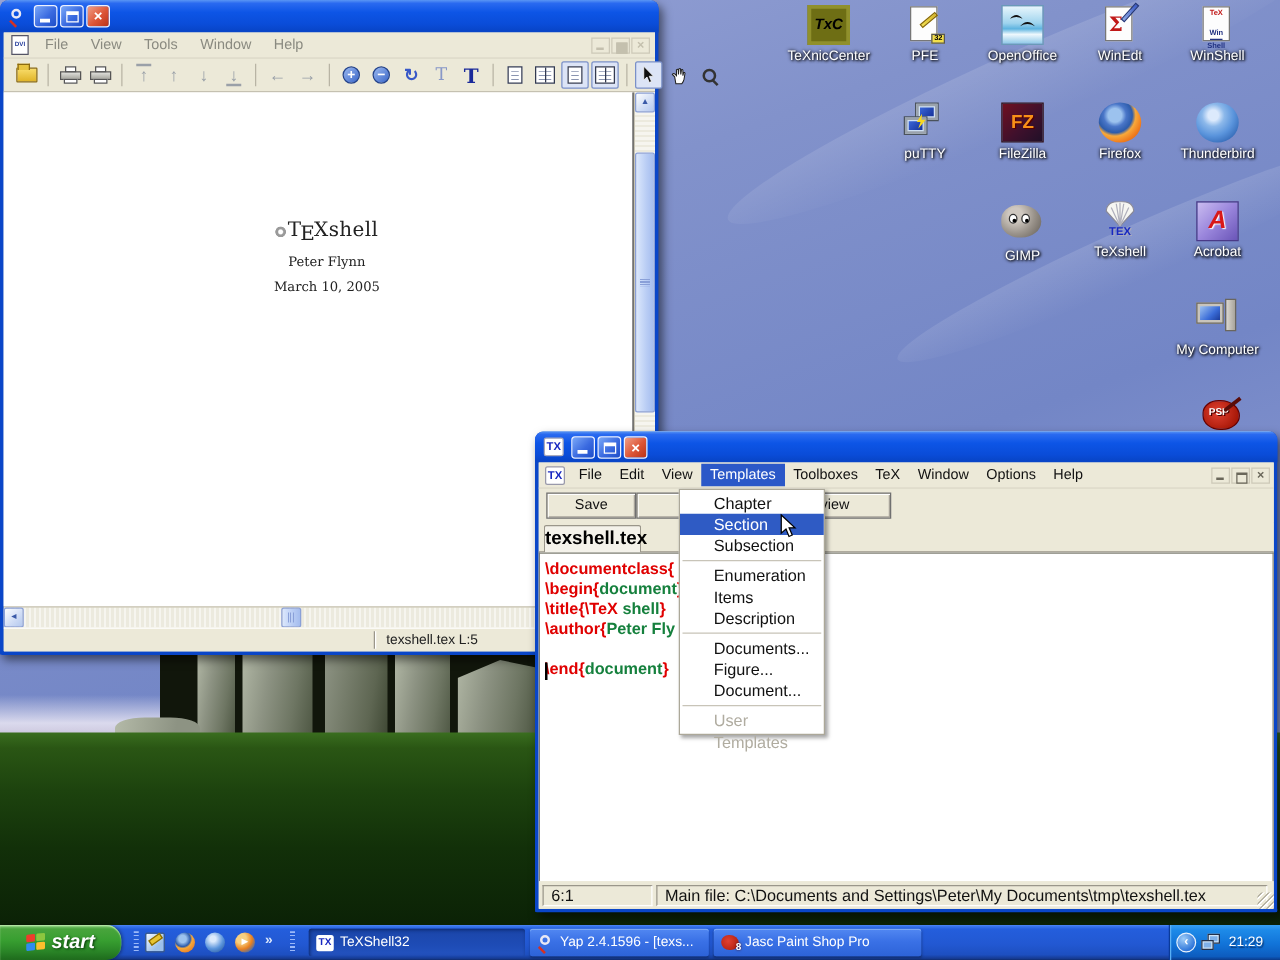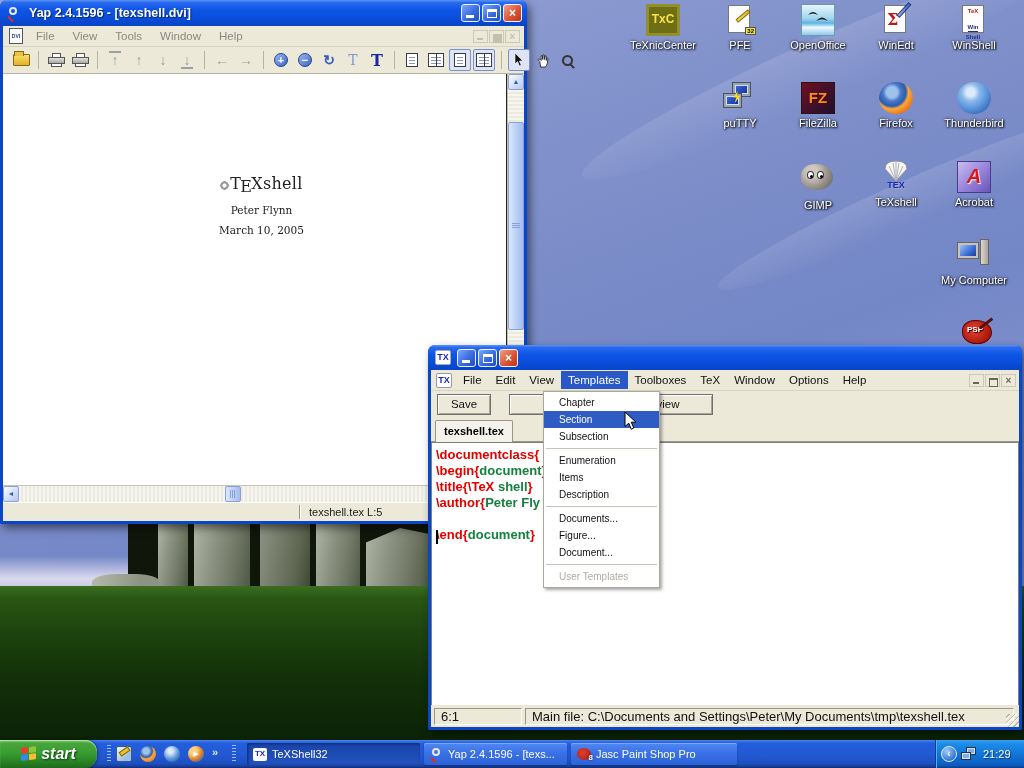--- a/index.html
+++ b/index.html
@@ -16,21 +16,21 @@
   #stones { position:absolute; left:128px; top:524px; width:300px; height:76px; background:#11160b; }
   .slab { position:absolute; top:0; background:linear-gradient(100deg,#b0b6a4 0%,#8d9383 35%,#6e7663 70%,#4d5642 100%); }
   #grass { position:absolute; left:0; right:0; top:586px; bottom:28px;
     background:linear-gradient(180deg,#3a6e1f 0%,#2a5614 8%,#1d430e 30%,#123009 60%,#0b2206 100%); }
 
   
   .dicon { position:absolute; width:72px; text-align:center; z-index:5; cursor:default; }
   .dicon .lbl { margin-top:3px; font-size:11px; color:#fff; text-shadow:1px 1px 2px #000,0 0 3px #000; line-height:12px; }
   .ic { width:34px; height:32px; margin:0 auto; position:relative; }
 
-  .icon-txc { background:#6e6e14; border:3px solid #90902c; color:#fde047; font-weight:bold; font-size:12px; line-height:25px; }
+  .icon-txc { background:#6e6e14; border:3px solid #90902c; color:#000000; font-weight:bold; font-size:12px; line-height:25px;font-style:italic; }
   .page-ic { position:absolute; left:5px; top:1px; width:22px; height:28px; background:#fdfdfd; border:1px solid #777; }
   .pencil { position:absolute; width:16px; height:4px; background:linear-gradient(90deg,#f4e04a,#d8b820); border:1px solid #8a6a00; transform:rotate(-40deg); }
   .badge32 { position:absolute; right:1px; bottom:1px; background:#f4e04a; border:1px solid #555; font-size:6px; font-weight:bold; color:#000; padding:0 1px; }
   .icon-oo { background:linear-gradient(180deg,#e8f6fc 0%,#9fd4ee 45%,#5eb4e0 60%,#eef8fd 75%,#8ec8e8 100%); border:1px solid #6a9ab8; }
   .pen-blue { position:absolute; right:0px; top:4px; width:18px; height:4px; background:linear-gradient(90deg,#8aa8e8,#3a5ac8); border:1px solid #22367a; transform:rotate(-48deg); }
   .icon-winshell .ws-tex { color:#c01818; font-weight:bold; font-size:6px; line-height:7px; }
   .icon-winshell .ws-l { color:#203080; font-weight:bold; font-size:6px; line-height:7px; border-bottom:1px solid #203080; display:inline-block; }
   .icon-winshell .ws-s { color:#203080; font-weight:bold; font-size:6px; line-height:8px; }
   .mini-screen { position:absolute; width:17px; height:13px; background:#cfe0f4; border:2px solid #9aa2ac; box-shadow:0 0 0 1px #4a525c; }
   .mini-screen .scr { position:absolute; inset:1px; background:linear-gradient(135deg,#3a66d8,#16329a); }
@@ -146,38 +146,38 @@
   #tex-menubar { top:25px; height:21px; padding:0 3px; border-bottom:1px solid #d8d4c4; }
   #tex-menubar .mi { padding:3px 7px; font-size:11.5px; color:#111; }
   #tex-menubar .mi.sel { background:#2b58c8; color:#fff; }
   #tex-toolbar { position:absolute; left:0; right:0; top:46px; height:27px; background:#ece9d8; }
   .c-btn { position:absolute; top:3px; height:21px; background:#ece9d8; border:1px solid #707070;
            box-shadow:inset 1px 1px 0 #fff, inset -1px -1px 0 #a8a49a; font-size:11.5px; color:#111;
            text-align:center; line-height:19px; }
   #tex-tabrow { position:absolute; left:0; right:0; top:73px; height:24px; background:#ece9d8; border-bottom:1px solid #9a968a; }
   #tex-tab { position:absolute; left:4px; top:2px; width:78px; height:22px; background:#f4f2ea;
              border:1px solid #9a968a; border-bottom:0; border-radius:2px 2px 0 0;
-             font-size:11px; font-weight:bold; text-align:center; line-height:20px; }
+             font-size:15px; font-weight:bold; text-align:center; line-height:20px; }
   #tex-editor { position:absolute; left:0; right:0; top:97px; height:263px; background:#fff;
                 border:1px solid #808074; border-bottom:0; padding:4px 0 0 4px; overflow:hidden;
                 font-family:"Liberation Sans",sans-serif; font-weight:bold; font-size:13px; }
   .cl { height:16px; white-space:pre; }
   .cl .r { color:#e00000; } .cl .k { color:#15803d; }
   #caret { position:absolute; left:5px; top:185px; width:2px; height:14px; background:#000; }
   #tex-status { position:absolute; left:0; right:0; top:360px; height:22px; background:#ece9d8; font-size:13px; color:#111; }
   .spanel { position:absolute; top:3px; height:17px; border:1px solid; border-color:#9a968a #fff #fff #9a968a; padding:1px 6px; line-height:14px; white-space:nowrap; overflow:hidden; }
   #sp1 { left:3px; width:88px; }
   #sp2 { left:94px; right:5px; }
   #grip { position:absolute; right:0; bottom:0; width:13px; height:13px;
     background:repeating-linear-gradient(135deg,transparent 0 2px,#b8b4a4 2px 3px,#fff 3px 4px); }
 
   
   #tpl-menu { position:absolute; left:543px; top:391px; width:117px; z-index:40; background:#fff;
               border:1px solid #aca899; box-shadow:2px 2px 3px rgba(0,0,0,.35); padding:2px 0; }
-  .mitem { height:17px; line-height:17px; padding-left:15px; font-size:10px; color:#111; }
+  .mitem { height:17px; line-height:17px; padding-left:27px; font-size:13px; color:#111; }
   .mitem.sel { background:#2f5bc4; color:#fff; }
   .mitem.dis { color:#b0aca0; }
   .msep { height:1px; background:#c8c4b8; margin:3px 2px; }
   #menu-cursor { position:absolute; left:624px; top:411px; z-index:45; }
 
   
   #taskbar { position:absolute; left:0; bottom:0; width:1024px; height:28px; z-index:50;
     background:linear-gradient(180deg,#5289f5 0%,#3a77ef 3%,#245edc 12%,#2258d2 55%,#1d4fc0 85%,#15388c 97%,#0e2a6a 100%); }
   #start-btn { position:absolute; left:0; top:0; width:97px; height:28px; border-radius:0 12px 12px 0;
     background:linear-gradient(180deg,#7ec873 0%,#48a43c 12%,#379e30 45%,#2a8527 75%,#1e6a1c 100%);
@@ -347,21 +347,20 @@
       </div>
     <div class="psp-brush"></div>
   </div>
 
   <div id="win-yap" class="xp-win">
     <div class="xp-title">
       <div class="tb-yapic">
           <span class="ring"></span>
           <span class="hndl"></span>
         </div>
-      <div class="ttxt" style="margin-left:4px;">Yap 2.4.1596 - [texshell.dvi]</div>
       <div class="xp-btn">
           <span class="g-min"></span>
         </div>
       <div class="xp-btn">
           <span class="g-max"></span>
         </div>
       <div class="xp-btn close">
           <span class="g-close">×</span>
         </div>
     </div>
@@ -524,21 +523,21 @@
       <span class="mi">Help</span>
       <div class="mdi-btns">
         <div class="mdi-b mdi-min"></div>
         <div class="mdi-b mdi-rest"></div>
         <div class="mdi-b">
             <div class="mdi-x">×</div>
           </div>
       </div>
     </div>
     <div id="tex-toolbar">
-      <div class="c-btn" style="left:6px;width:54px;">Save</div>
+      <div class="c-btn" style="left:6px;width:72px;">Save</div>
       <div class="c-btn" style="left:78px;width:92px;">TeX</div>
       <div class="c-btn" style="left:174px;width:108px;">Preview</div>
     </div>
     <div id="tex-tabrow">
       <div id="tex-tab">texshell.tex</div>
     </div>
     <div id="tex-editor">
       <div class="cl"><span class="r">\documentclass{</span></div>
       <div class="cl"><span class="r">\begin{</span><span class="k">document</span><span class="r">}</span></div>
       <div class="cl"><span class="r">\title{</span><span class="r">\TeX</span><span class="k"> shell</span><span class="r">}</span></div>

